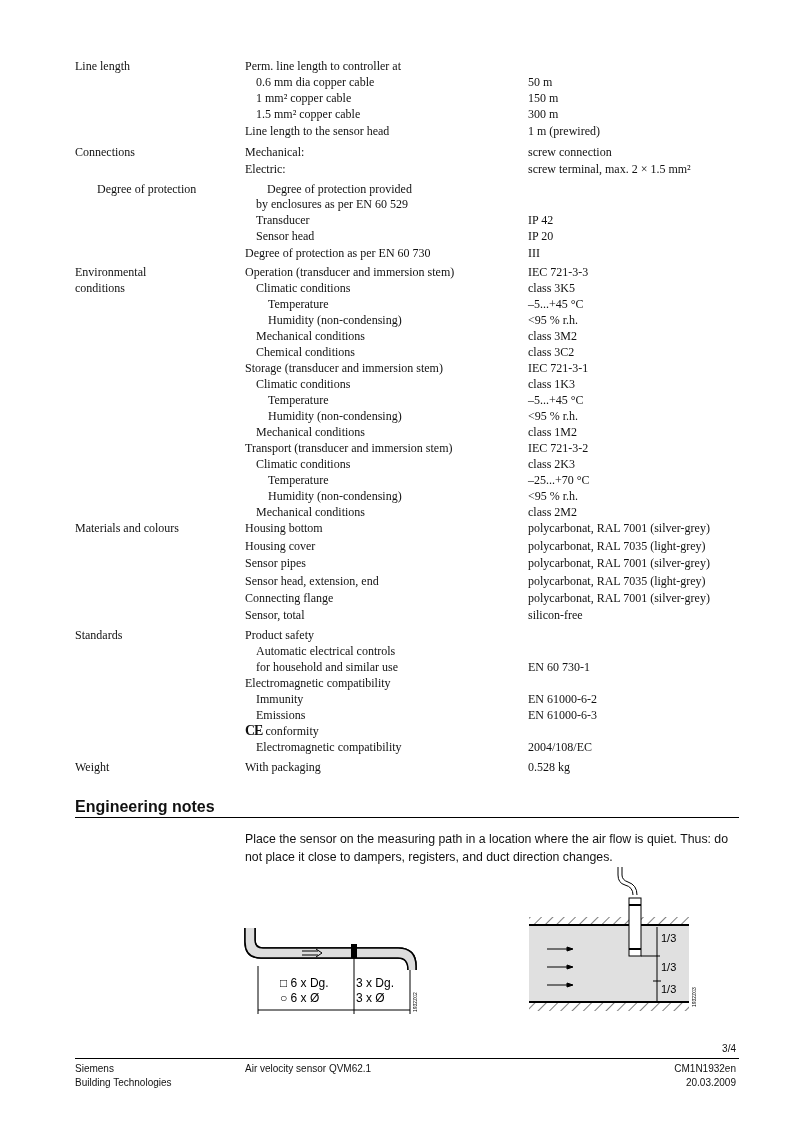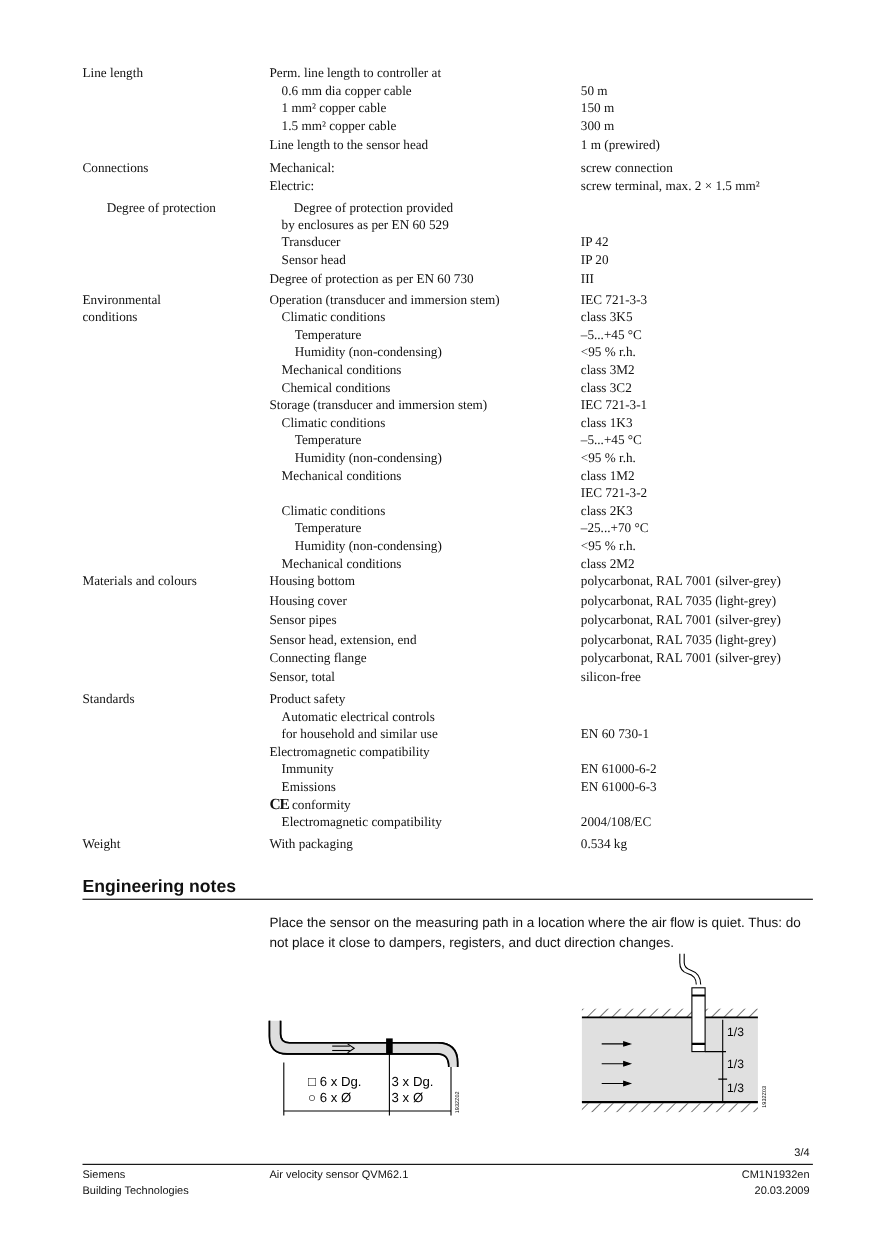--- a/index.html
+++ b/index.html
@@ -108,20 +108,21 @@
     </div>
     <div class="row" style="top: 408px;">
       <span class="c2 i2">Humidity (non-condensing)</span>
       <span class="c3">&lt;95 % r.h.</span>
     </div>
     <div class="row" style="top: 424px;">
       <span class="c2 i1">Mechanical conditions</span>
       <span class="c3">class 1M2</span>
     </div>
     <div class="row" style="top: 440px;">
+      <span class="c2">Transport (transducer and immersion stem)</span>
       <span class="c3">IEC 721-3-2</span>
     </div>
     <div class="row" style="top: 456px;">
       <span class="c2 i1">Climatic conditions</span>
       <span class="c3">class 2K3</span>
     </div>
     <div class="row" style="top: 472px;">
       <span class="c2 i2">Temperature</span>
       <span class="c3">–25...+70 °C</span>
     </div>
@@ -183,21 +184,21 @@
     <div class="row" style="top: 723px;">
       <span class="c2"><span class="ce">CE</span> conformity</span>
     </div>
     <div class="row" style="top: 739px;">
       <span class="c2 i1">Electromagnetic compatibility</span>
       <span class="c3">2004/108/EC</span>
     </div>
     <div class="row" style="top: 759px;">
       <span class="c1">Weight</span>
       <span class="c2">With packaging</span>
-      <span class="c3">0.534 kg</span>
+      <span class="c3">0.528 kg</span>
     </div>
   </div>
 
 <div class="section-title">Engineering notes</div>
 <div class="rule" style="top:817px"></div>
 <div class="note">Place the sensor on the measuring path in a location where the air flow is quiet. Thus: do not place it close to dampers, registers, and duct direction changes.</div>
 
 <svg style="position:absolute;left:240px;top:920px" width="180" height="100" viewBox="0 0 180 100">
   <path d="M5 8 V22 Q5 38 21 38 H158 Q168 38 168 48 V50" fill="none" stroke="#000" stroke-width="1.5"></path>
   <path d="M15 8 V20 Q15 28 23 28 H158 Q176 28 176 46 V50" fill="none" stroke="#000" stroke-width="1.5"></path>

